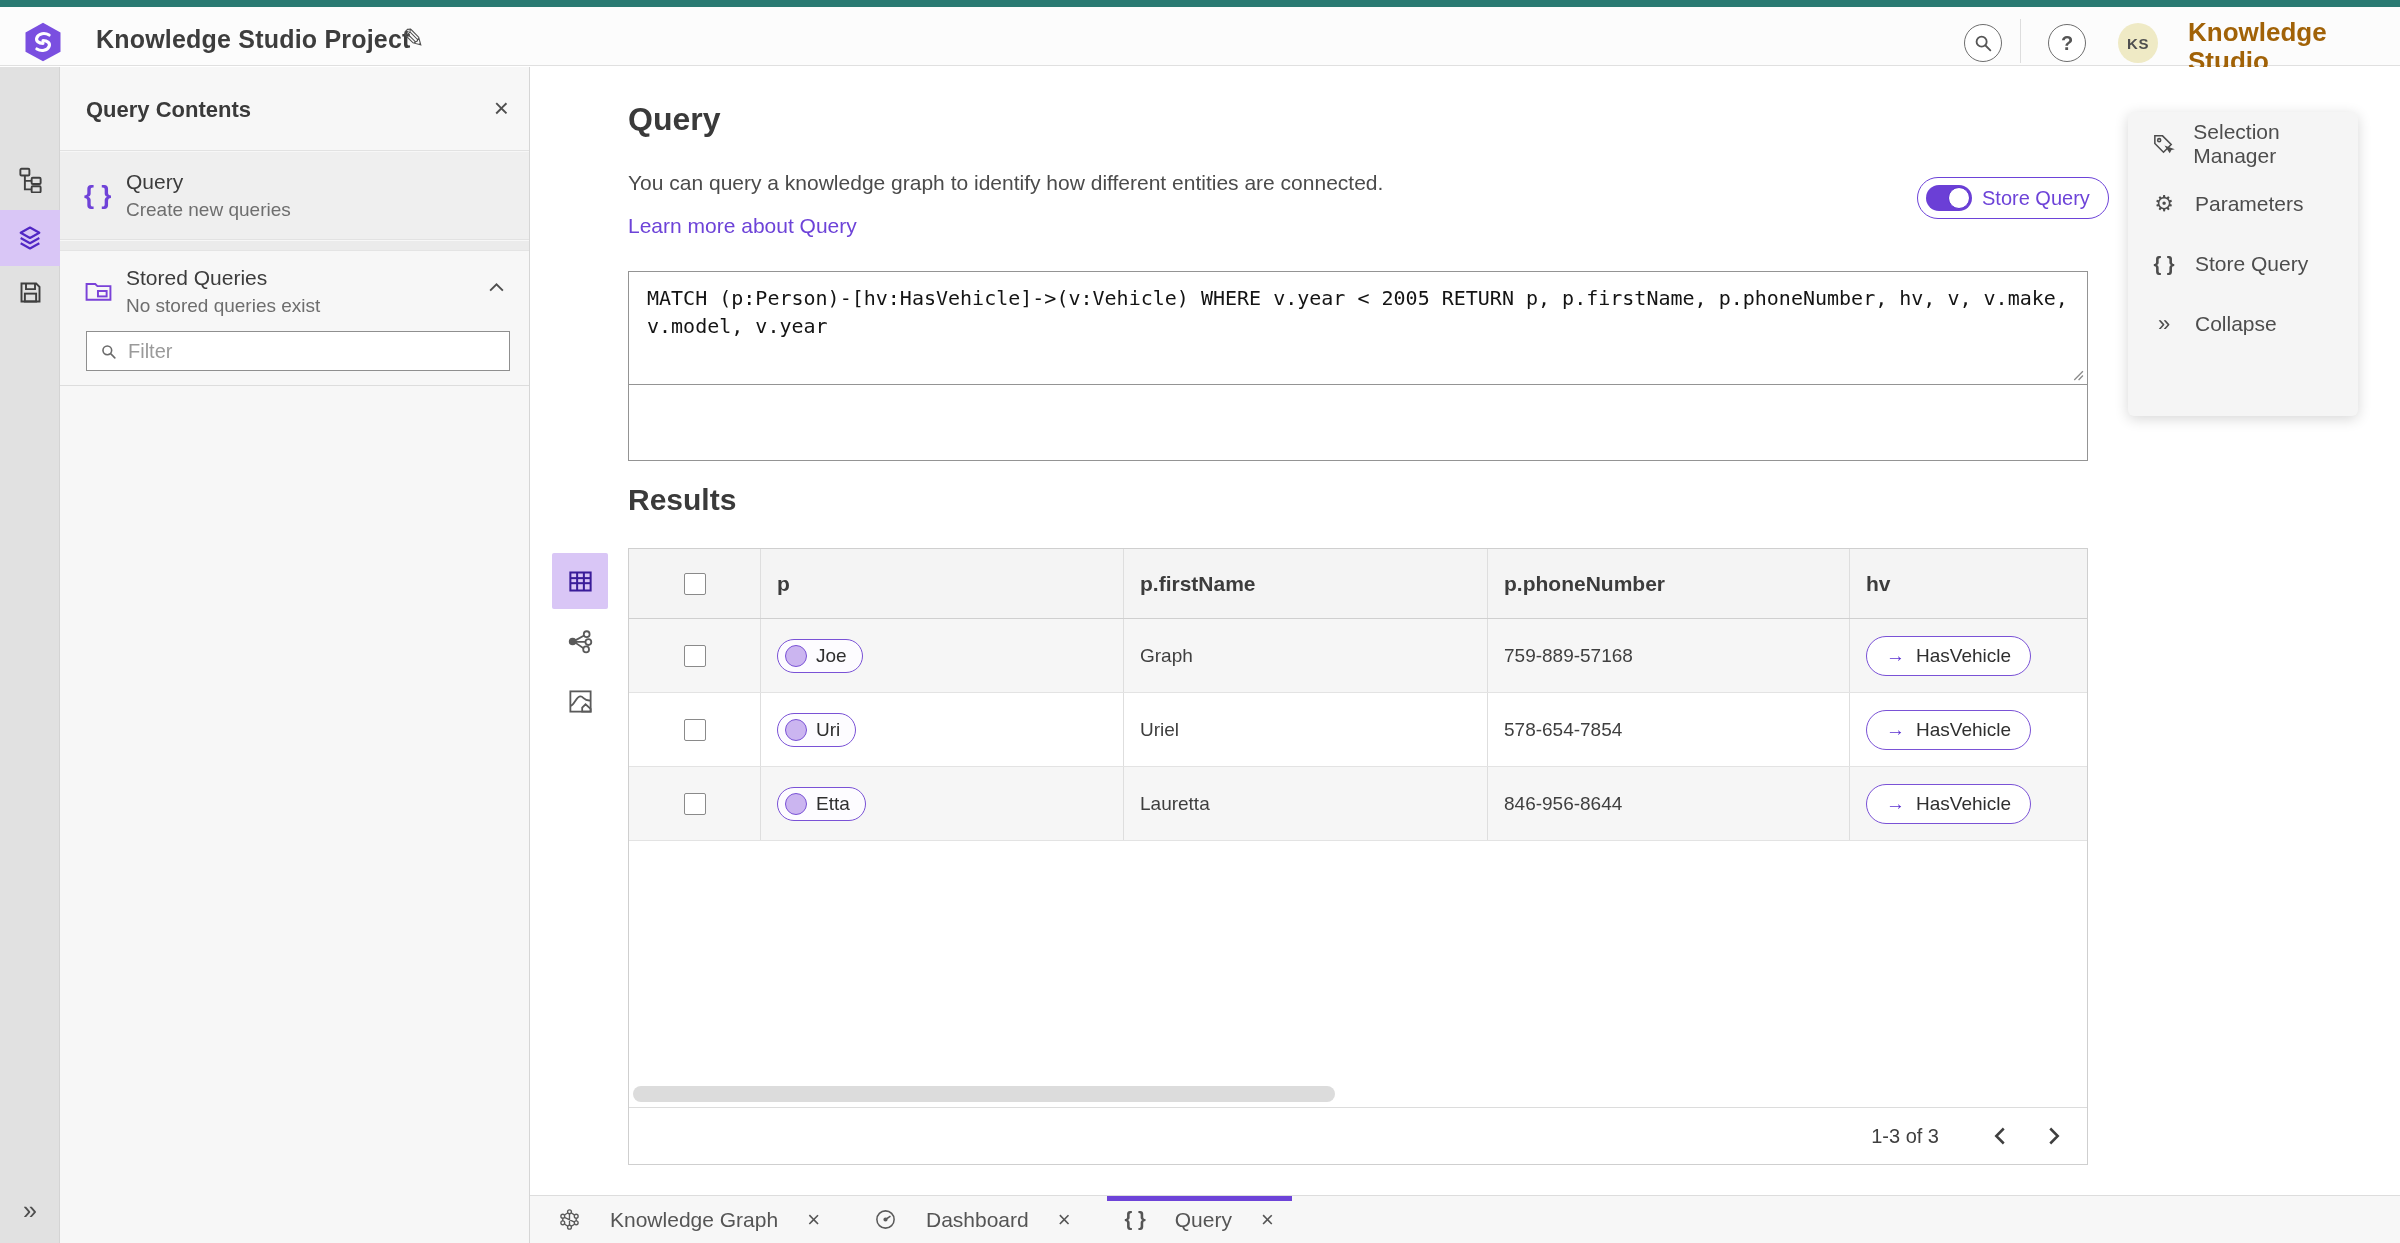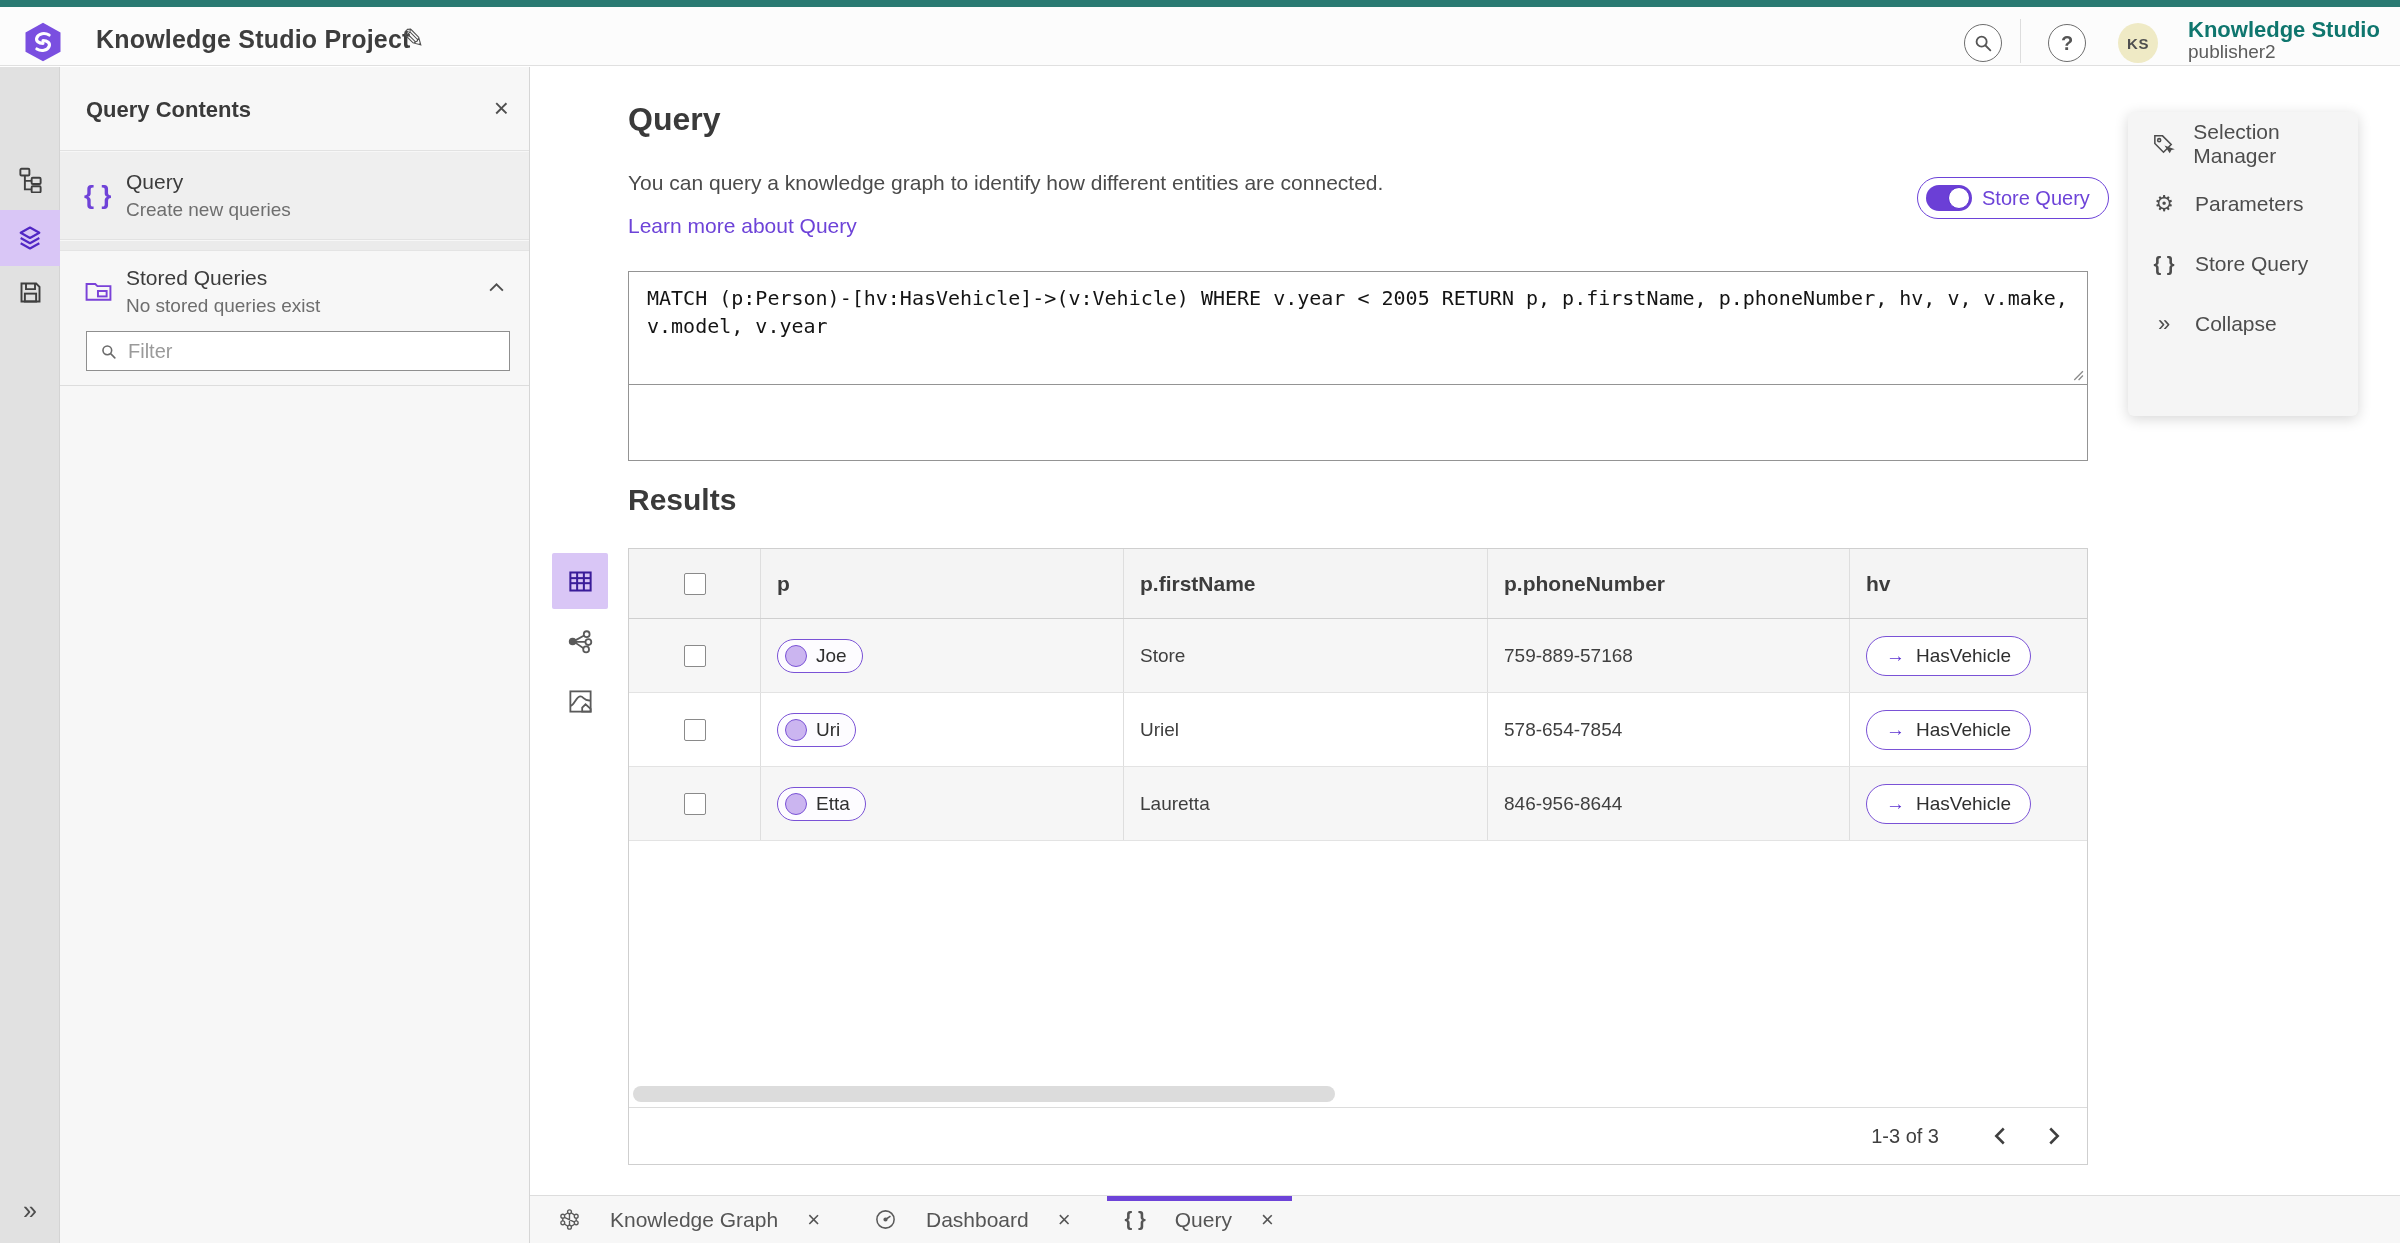--- a/index.html
+++ b/index.html
@@ -16,21 +16,21 @@
   .edit-pencil { left:402px; top:16px; font-size:27px; color:#4f4f4f; cursor:pointer; }
   .hdr-circle { width:38px; height:38px; border:1.5px solid #6e6e6e; border-radius:50%; background:#fff;
                 display:flex; align-items:center; justify-content:center; cursor:pointer; }
   .search-btn { left:1964px; top:17px; }
   .hdr-divider { left:2020px; top:12px; width:1px; height:44px; background:#ddd; }
   .help-btn { left:2048px; top:17px; font-size:20px; color:#555; font-weight:600; }
   .avatar { left:2118px; top:16px; width:40px; height:40px; border-radius:50%; background:#efeac5;
             display:flex; align-items:center; justify-content:center; font-size:15px; font-weight:700;
             color:#4f4f4f; letter-spacing:.5px; cursor:pointer; }
   .user-block { left:2188px; top:11px; line-height:1.1; }
-  .user-block .app-name { font-size:22px; font-weight:600; color:#0f766e; }
+  .user-block .app-name { font-size:26px; font-weight:600; color:#a16207; }
   .user-block .user-name { font-size:19px; color:#5c5c5c; }
 
   
   .rail { left:0; top:67px; width:60px; height:1176px; background:#e1e1e1; border-right:1px solid #d4d4d4; }
   .rail-btn { position:absolute; left:0; width:60px; height:56px; display:flex; align-items:center; justify-content:center; cursor:pointer; }
   .rail-btn.selected { background:#d9c6f6; }
   .rail-expand { position:absolute; left:0; bottom:18px; width:60px; text-align:center; font-size:25px; color:#4f4f4f; cursor:pointer; }
 
   
   .panel { left:60px; top:67px; width:470px; height:1176px; background:#f7f7f7; border-right:1px solid #d6d6d6; }
@@ -317,21 +317,21 @@
       <div class="tr row odd">
         <div class="td cb-cell">
             <span class="checkbox"></span>
           </div>
         <div class="td">
           <span class="node-pill">
             <span class="node-dot"></span>
             <span class="node-label">Joe</span>
           </span>
         </div>
-        <div class="td">Store</div>
+        <div class="td">Graph</div>
         <div class="td">759-889-57168</div>
         <div class="td">
           <span class="edge-pill">
             <span class="edge-arrow">→</span>
             <span class="edge-label">HasVehicle</span>
           </span>
         </div>
       </div>
 
       <div class="tr row even">

